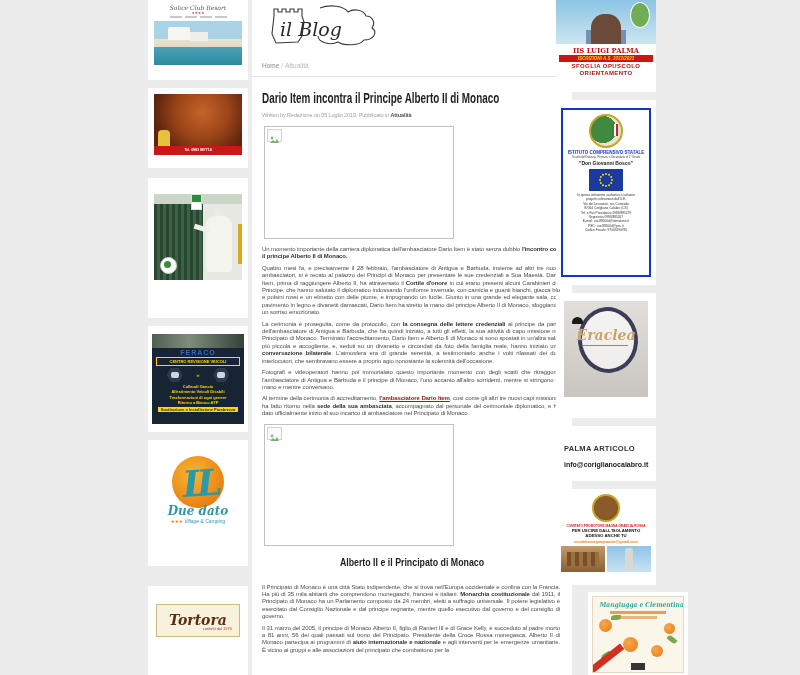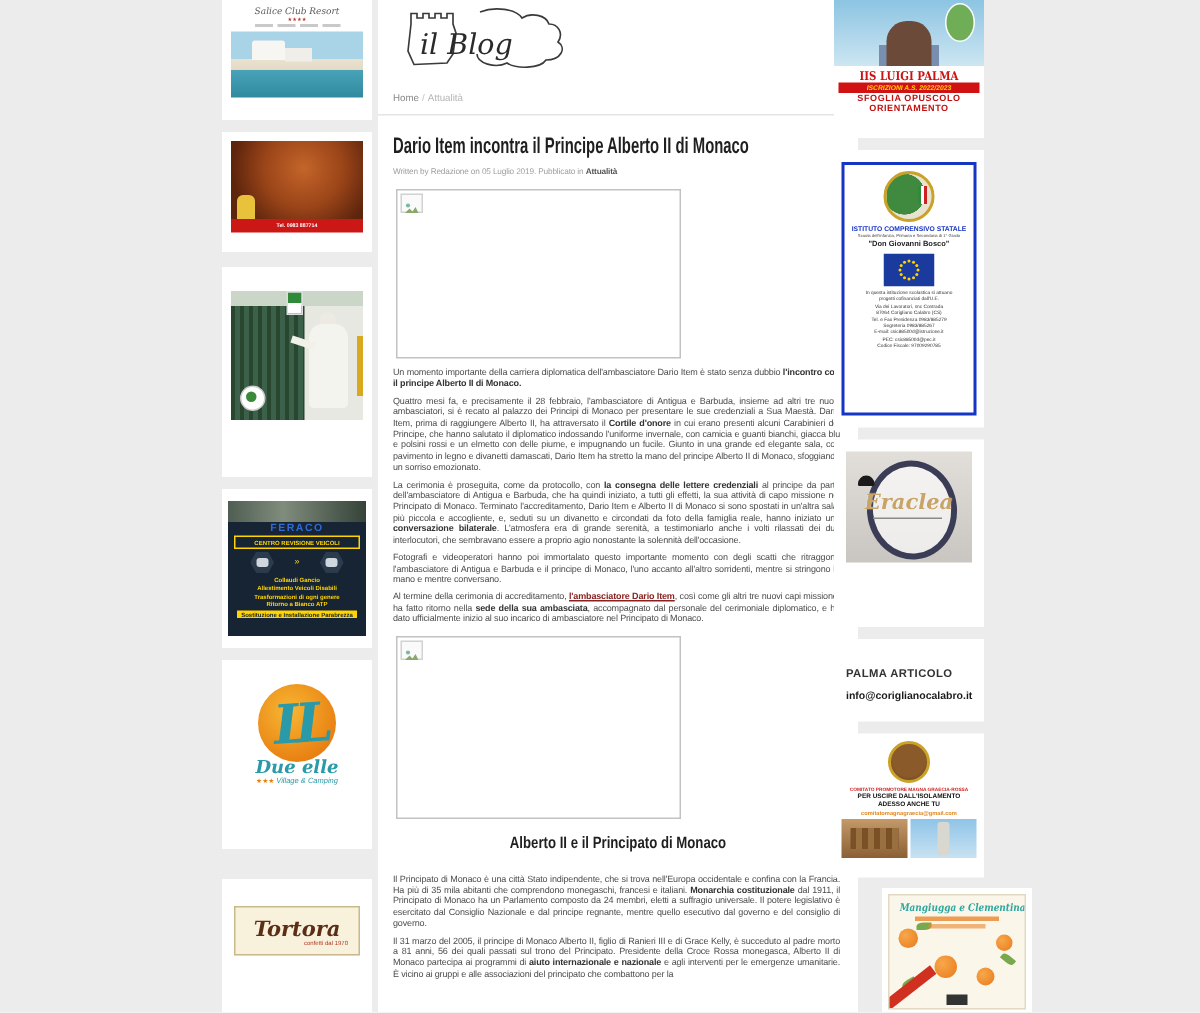--- a/index.html
+++ b/index.html
@@ -92,21 +92,21 @@
   .bos-crest{width:30px;height:30px;border-radius:50%;margin:4px auto 0;border:2px solid #c9a227;
      background:radial-gradient(circle at 40% 45%,#3f8a3f 55%,#e8e2d0 56%);position:relative;}
   .bos-crest i{position:absolute;right:3px;top:8px;width:6px;height:12px;background:linear-gradient(90deg,#2f8a3a 33%,#fff 33% 66%,#cc2222 66%);}
   .bos-type{font-size:4.5px;font-weight:bold;color:#1535c4;margin-top:2px;}
   .bos-sub{font-size:2.8px;color:#444;}
   .bos-name{font-size:5px;font-weight:bold;color:#222;margin-top:1px;}
   .bos-eu{margin:3px auto 0;display:block;}
   .bos-note{font-size:3.2px;color:#333;line-height:4.4px;margin-top:2px;}
   .bos-line{font-size:3.2px;color:#333;line-height:4.4px;}
   
-  .era{margin:8px auto 0;width:84px;height:74px;position:relative;
+  .era{margin:8px auto 0;width:84px;height:96px;position:relative;
      background:linear-gradient(180deg,#e2dfda,#c9c6c1);}
   .era-ring{position:absolute;left:14px;top:6px;width:52px;height:58px;border:4px solid #3a3d55;border-radius:50%;background:rgba(255,255,255,.65);transform:rotate(-6deg);}
   .era-hat{position:absolute;left:8px;top:16px;width:11px;height:7px;background:#1a1a1a;border-radius:6px 6px 1px 1px;}
   .era-name{position:absolute;left:2px;top:26px;width:80px;text-align:center;font-family:"DejaVu Serif",serif;font-style:italic;font-weight:bold;font-size:14px;color:#c8a468;text-shadow:0 0 1px #fff;}
   .era-line{position:absolute;left:18px;top:44px;width:46px;height:1px;background:#8a8a8a;}
   
   .inv-h{margin:18px 0 0 8px;font-size:7.5px;font-weight:bold;color:#333;letter-spacing:.3px;}
   .inv-mail{margin:8px 0 0 8px;font-size:7px;font-weight:bold;color:#1a1a1a;}
   
   .mag{text-align:center;}
@@ -194,21 +194,21 @@
             <div class="fer-line">Ritorno a Bianco ATP</div>
             <div class="fer-line">Sostituzione e Installazione Parabrezza</div>
           </div>
       </div>
     </div>
 
     <div class="card adcard" style="left:148px;top:440px;width:100px;height:126px;">
       <div class="due">
         <div class="due-sun"></div>
         <div class="due-ll">LL</div>
-        <div class="due-name">Due elle</div>
+        <div class="due-name">Due dato</div>
         <div class="due-tag">
           <span class="st">★★★</span>
           <span>Village &amp; Camping</span>
         </div>
 
       </div>
     </div>
 
     <div class="card adcard" style="left:148px;top:586px;width:100px;height:101px;">
       <div class="tor">

